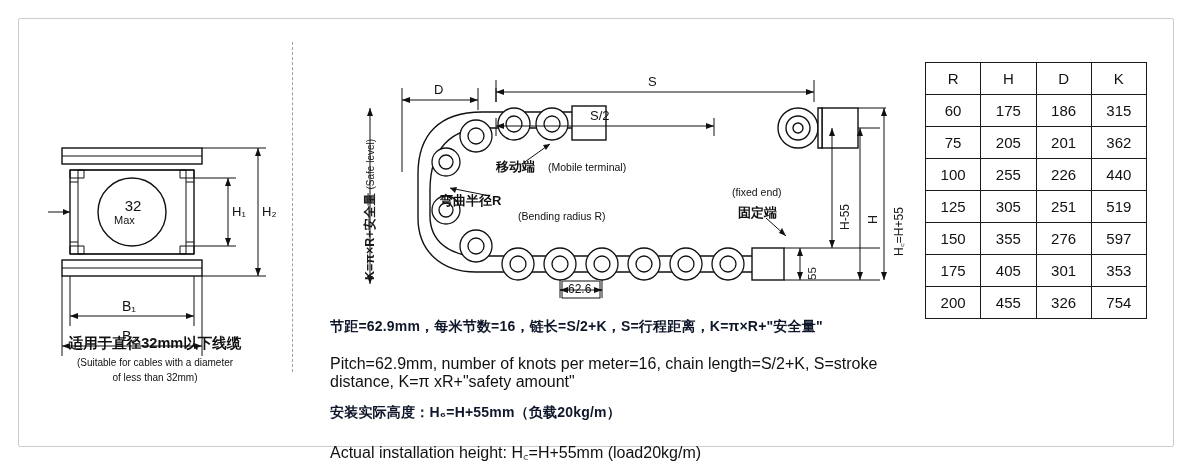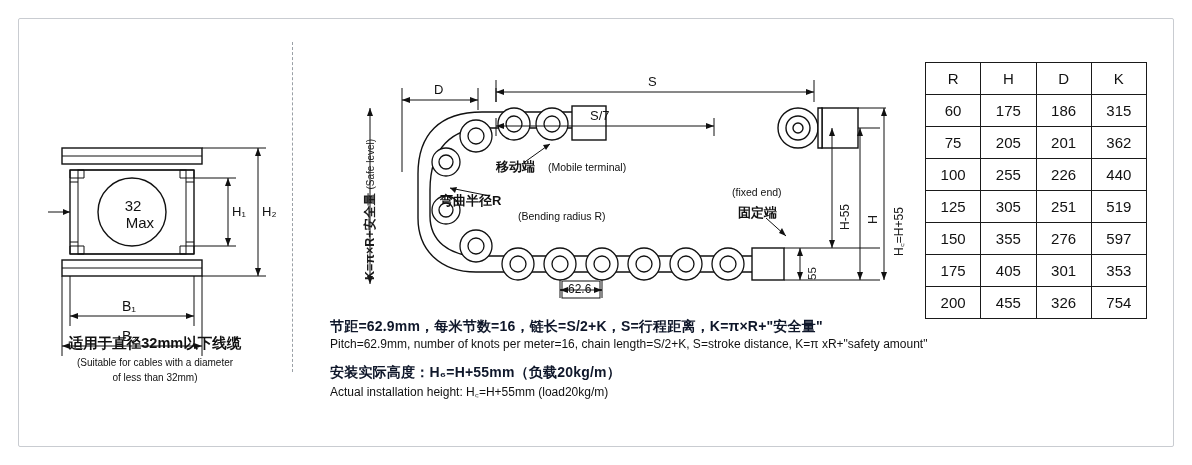--- a/index.html
+++ b/index.html
@@ -113,23 +113,23 @@
     width: 600px;
   }
   .f-row { margin-bottom: 3px; }
   .f-cn {
     font-size: 14px;
     font-weight: bold;
     color: #0f172a;
     letter-spacing: 0.2px;
   }
   .f-en {
-    font-size: 12px;
+    font-size: 16px;
     color: #111;
-    margin-top: 1px;
+    margin-top: 19px;
   }
   .f-gap { height: 10px; }
 
   
   .table-wrap {
     position: absolute;
     left: 925px;
     top: 62px;
     width: 222px;
   }
@@ -205,21 +205,21 @@
         <line x1="30" y1="196" x2="154" y2="196"></line>
         <line x1="22" y1="226" x2="162" y2="226"></line>
         <path d="M30 196 L38 193 L38 199 Z" fill="#111" stroke="none"></path>
         <path d="M154 196 L146 193 L146 199 Z" fill="#111" stroke="none"></path>
         <path d="M22 226 L30 223 L30 229 Z" fill="#111" stroke="none"></path>
         <path d="M162 226 L154 223 L154 229 Z" fill="#111" stroke="none"></path>
       </g>
     </svg>
 
     <div class="lbl" style="left:80px; top:78px; font-size:15px; line-height:1.05; text-align:center; width:26px;">32</div>
-    <div class="lbl" style="left:74px; top:95px; font-size:15px; line-height:1.05; text-align:right; width:40px;">Max</div>
+    <div class="lbl" style="left:74px; top:95px; font-size:11px; line-height:1.05; text-align:left; width:40px;">Max</div>
 
     <div class="lbl" style="left:192px; top:84px; font-size:13px;">H₁</div>
     <div class="lbl" style="left:222px; top:84px; font-size:13px;">H₂</div>
     <div class="lbl" style="left:82px; top:178px; font-size:14px;">B₁</div>
     <div class="lbl" style="left:82px; top:208px; font-size:14px;text-align:right;">B₂</div>
   </div>
 
   <div class="left-caption">
     <span class="cn">适用于直径32mm以下线缆</span>
     <span class="en">(Suitable for cables with a diameter</span>
@@ -365,21 +365,21 @@
         <path d="M560 240 L557 232 L563 232 Z" fill="#111" stroke="none"></path>
 
         <line x1="584" y1="68" x2="584" y2="240"></line>
         <path d="M584 68 L581 76 L587 76 Z" fill="#111" stroke="none"></path>
         <path d="M584 240 L581 232 L587 232 Z" fill="#111" stroke="none"></path>
       </g>
     </svg>
 
     <div class="lbl" style="left:134px; top:42px; font-size:13px;">D</div>
     <div class="lbl" style="left:348px; top:34px; font-size:13px;">S</div>
-    <div class="lbl" style="left:290px; top:68px; font-size:13px;">S/7</div>
+    <div class="lbl" style="left:290px; top:68px; font-size:13px;">S/2</div>
 
     <div class="vert-label" style="left:62px; top:240px;">
       <span>K=π×R+安全量</span>
       <span class="sub">(Safe level)</span>
     </div>
 
     <div class="lbl lbl-cn" style="left:196px; top:118px;">移动端</div>
     <div class="lbl lbl-en-sm" style="left:248px; top:121px;">(Mobile terminal)</div>
 
     <div class="lbl lbl-cn" style="left:140px; top:152px;">弯曲半径R</div>

